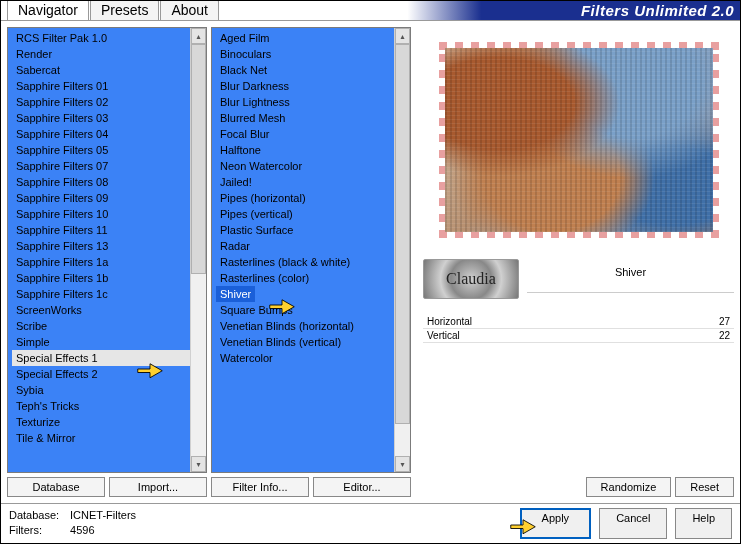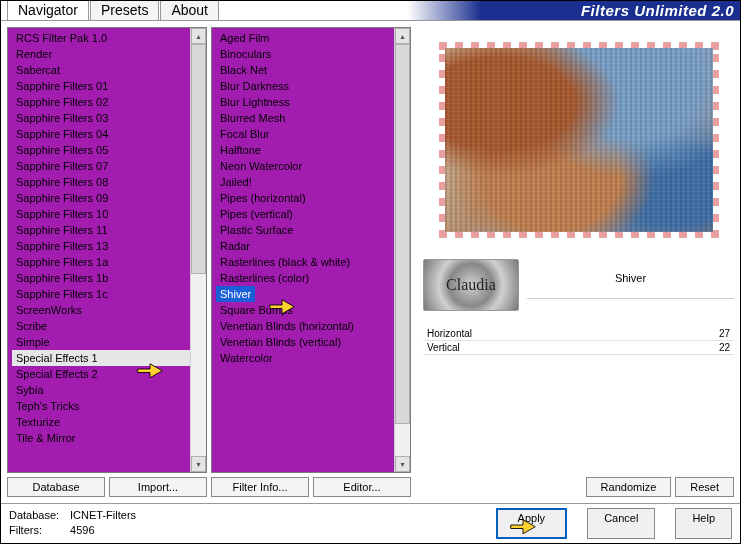--- a/index.html
+++ b/index.html
@@ -68,21 +68,21 @@
     display: flex;
     flex-direction: column;
     min-height: 0;
   }
   .col1 { width: 200px; }
   .col2 { width: 200px; }
   .col3 { flex: 1; padding-left: 8px; }
   .listwrap {
     flex: 1;
     border: 1px solid #7b7b7b;
-    background: #a21caf;
+    background: #3b82f6;
     display: flex;
     min-height: 0;
   }
   .list {
     flex: 1;
     overflow: hidden;
     padding: 2px 0 2px 4px;
     line-height: 16px;
   }
   .list .item {
@@ -167,21 +167,21 @@
     filter: blur(0.5px);
   }
   .filterheader {
     display: flex;
     align-items: center;
     gap: 8px;
     margin-top: 6px;
   }
   .logo {
     width: 96px;
-    height: 52px;
+    height: 40px;
     background: radial-gradient(circle at 50% 50%, #d0d0d0 0%, #888 40%, #d0d0d0 60%, #777 100%);
     border-radius: 2px;
     display: flex;
     align-items: center;
     justify-content: center;
     font-family: 'Brush Script MT', cursive;
     font-size: 16px;
     color: #222;
     border: 1px solid #999;
   }
@@ -210,21 +210,21 @@
   .statusbar {
     border-top: 1px solid #999;
     padding: 4px 8px;
     font-size: 11px;
     display: flex;
     min-height: 40px;
   }
   .statusleft { flex: 1; }
   .statusleft div { line-height: 15px; }
   .keylabel { color: #000; display: inline-block; width: 58px; }
-  .statusright { display: flex; gap: 20px; }
+  .statusright { display: flex; gap: 8px; }
   .statusbtn {
     border: 1px solid #888;
     background: #f0f0f0;
     padding: 3px 16px;
     font-size: 11px;
     cursor: pointer;
   }
   .statusbtn.primary {
     border: 2px solid #0060c0;
     padding: 2px 20px;

